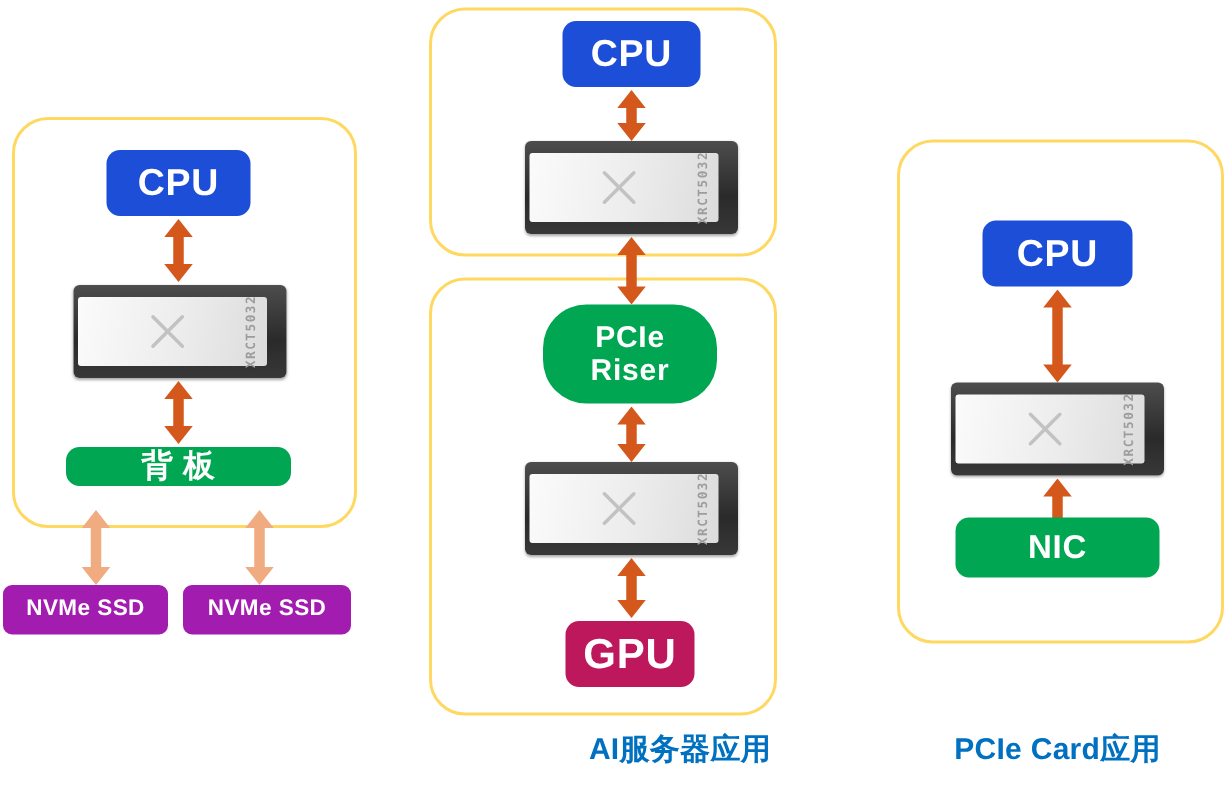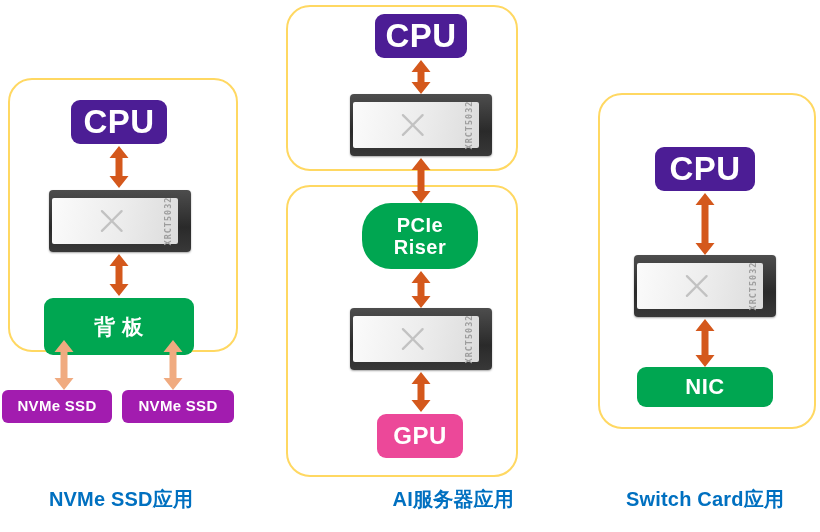--- a/index.html
+++ b/index.html
@@ -9,23 +9,23 @@
   }
   .frame {
     position:absolute; border:2.5px solid #ffd862; border-radius:24px;
     background:transparent;
   }
   .node {
     position:absolute; display:flex; align-items:center; justify-content:center;
     color:#ffffff; font-weight:bold; border-radius:9px; text-align:center;
     line-height:1.12; letter-spacing:0.5px;
   }
-  .cpu    { background:#4c1d95; font-size:33px; }
+  .cpu    { background:#1d4ed8; font-size:25px; }
   .green  { background:#00a651; font-size:21px; }
-  .purple { background:#ec4899; font-size:24px;text-align:center; }
+  .purple { background:#be185d; font-size:28px;text-align:center; }
   .peach  { background:#a21caf; font-size:15px; border-radius:6px; letter-spacing:0.3px; }
   .pcie   { font-size:20px; border-radius:11px; }
   .caption {
     position:absolute; color:#0070c0; font-weight:bold; font-size:20px;
     text-align:center; letter-spacing:0.2px;
   }
   .varrow { position:absolute; color:#d4581c; line-height:0; }
   .varrow.lt { color:#f0ab80; }
   
   .chip {
@@ -70,39 +70,38 @@
         <path d="M26 3 L15 14 L26 25"></path>
       </svg>
       <span class="chip-text">XRCT5032</span>
     </div>
   </div>
 
   <div class="varrow" style="left: 108px; top: 254px; height: 42px;"><svg width="22" height="42" viewBox="0 0 22 42">
         <polygon points="11,0 20.5,12 14.5,12 14.5,30 20.5,30 11,42 1.5,30 7.5,30 7.5,12 1.5,12" fill="currentColor"></polygon>
       </svg></div>
 
-  <div class="node green" style="left:44px;top:298px;width:150px;height:57px;">
+  <div class="node green" style="left:44px;top:298px;width:150px;height:26px;">
     <span>背 板</span>
   </div>
 
   <div class="varrow lt" style="left: 53px; top: 340px; height: 50px;"><svg width="22" height="50" viewBox="0 0 22 50">
         <polygon points="11,0 20.5,12 14.5,12 14.5,38 20.5,38 11,50 1.5,38 7.5,38 7.5,12 1.5,12" fill="currentColor"></polygon>
       </svg></div>
   <div class="varrow lt" style="left: 162px; top: 340px; height: 50px;"><svg width="22" height="50" viewBox="0 0 22 50">
         <polygon points="11,0 20.5,12 14.5,12 14.5,38 20.5,38 11,50 1.5,38 7.5,38 7.5,12 1.5,12" fill="currentColor"></polygon>
       </svg></div>
 
   <div class="node peach" style="left:2px;top:390px;width:110px;height:33px;">
     <span>NVMe SSD</span>
   </div>
   <div class="node peach" style="left:122px;top:390px;width:112px;height:33px;">
     <span>NVMe SSD</span>
   </div>
 
-  <div class="caption" style="left:8px;top:486px;width:226px;">NVMe SSD应用</div>
 
   <div class="frame" style="left:286px;top:5px;width:228px;height:162px;"></div>
   <div class="frame" style="left:286px;top:185px;width:228px;height:288px;"></div>
 
   <div class="node cpu" style="left:375px;top:14px;width:92px;height:44px;">
     <span>CPU</span>
   </div>
 
   <div class="varrow" style="left: 410px; top: 60px; height: 34px;"><svg width="22" height="34" viewBox="0 0 22 34">
         <polygon points="11,0 20.5,12 14.5,12 14.5,22 20.5,22 11,34 1.5,22 7.5,22 7.5,12 1.5,12" fill="currentColor"></polygon>
@@ -170,19 +169,19 @@
         <path d="M26 3 L15 14 L26 25"></path>
       </svg>
       <span class="chip-text">XRCT5032</span>
     </div>
   </div>
 
   <div class="varrow" style="left: 694px; top: 319px; height: 48px;"><svg width="22" height="48" viewBox="0 0 22 48">
         <polygon points="11,0 20.5,12 14.5,12 14.5,36 20.5,36 11,48 1.5,36 7.5,36 7.5,12 1.5,12" fill="currentColor"></polygon>
       </svg></div>
 
-  <div class="node green" style="left:637px;top:367px;width:136px;height:40px;font-size:22px;">
+  <div class="node green" style="left:637px;top:345px;width:136px;height:40px;font-size:22px;">
     <span>NIC</span>
   </div>
 
-  <div class="caption" style="left:598px;top:486px;width:214px;">Switch Card应用</div>
+  <div class="caption" style="left:598px;top:486px;width:214px;">PCIe Card应用</div>
 
 </div>
 
 </body></html>

